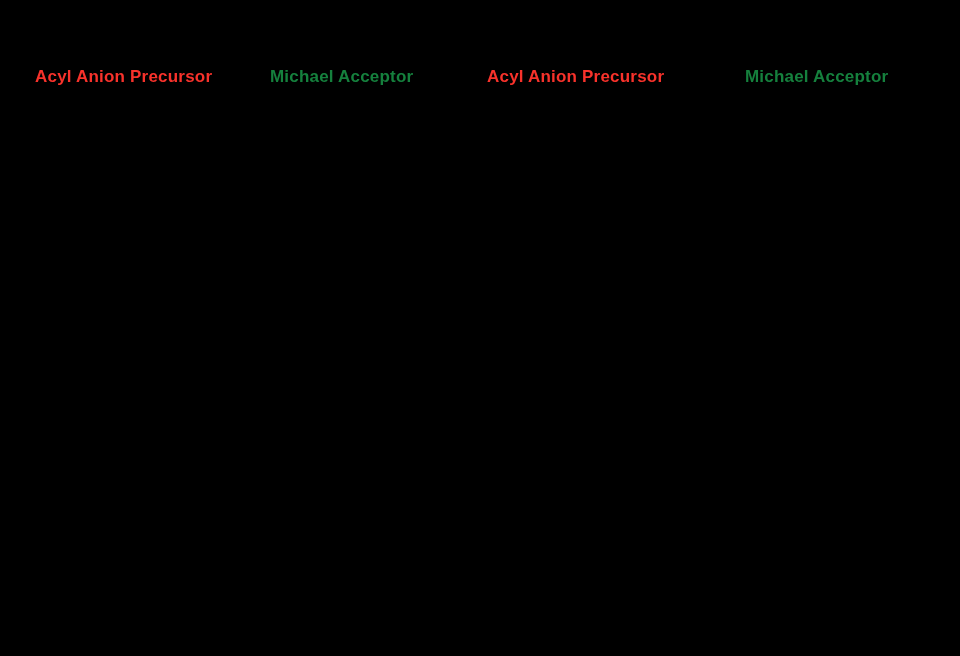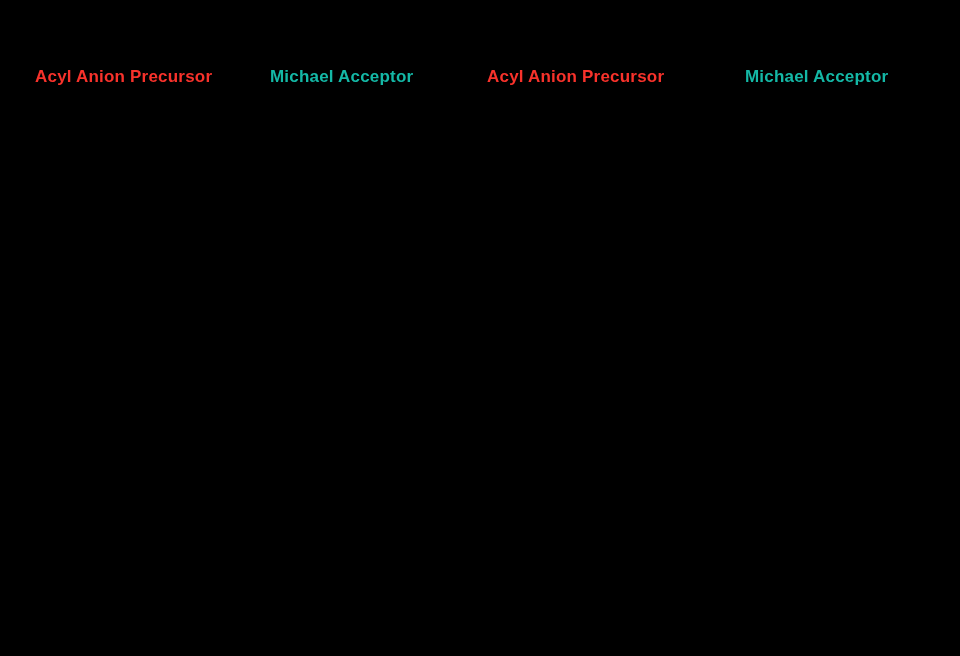--- a/index.html
+++ b/index.html
@@ -18,21 +18,21 @@
   .scheme-label {
     position: absolute;
     top: 67px;
     font-size: 17px;
     font-weight: bold;
     letter-spacing: 0.2px;
     white-space: nowrap;
     line-height: 19px;
   }
   .label-red  { color: #f8322b; }
-  .label-blue { color: #14b8a6; }
+  .label-blue { color: #15803d; }
   .label-1 { left: 35px;  }
   .label-2 { left: 270px; }
   .label-3 { left: 487px; }
   .label-4 { left: 745px; }
   
   .structure-region {
     position: absolute;
     background: transparent;
   }
   .region-1 { left: 20px;  top: 100px; width: 215px; height: 520px; }

